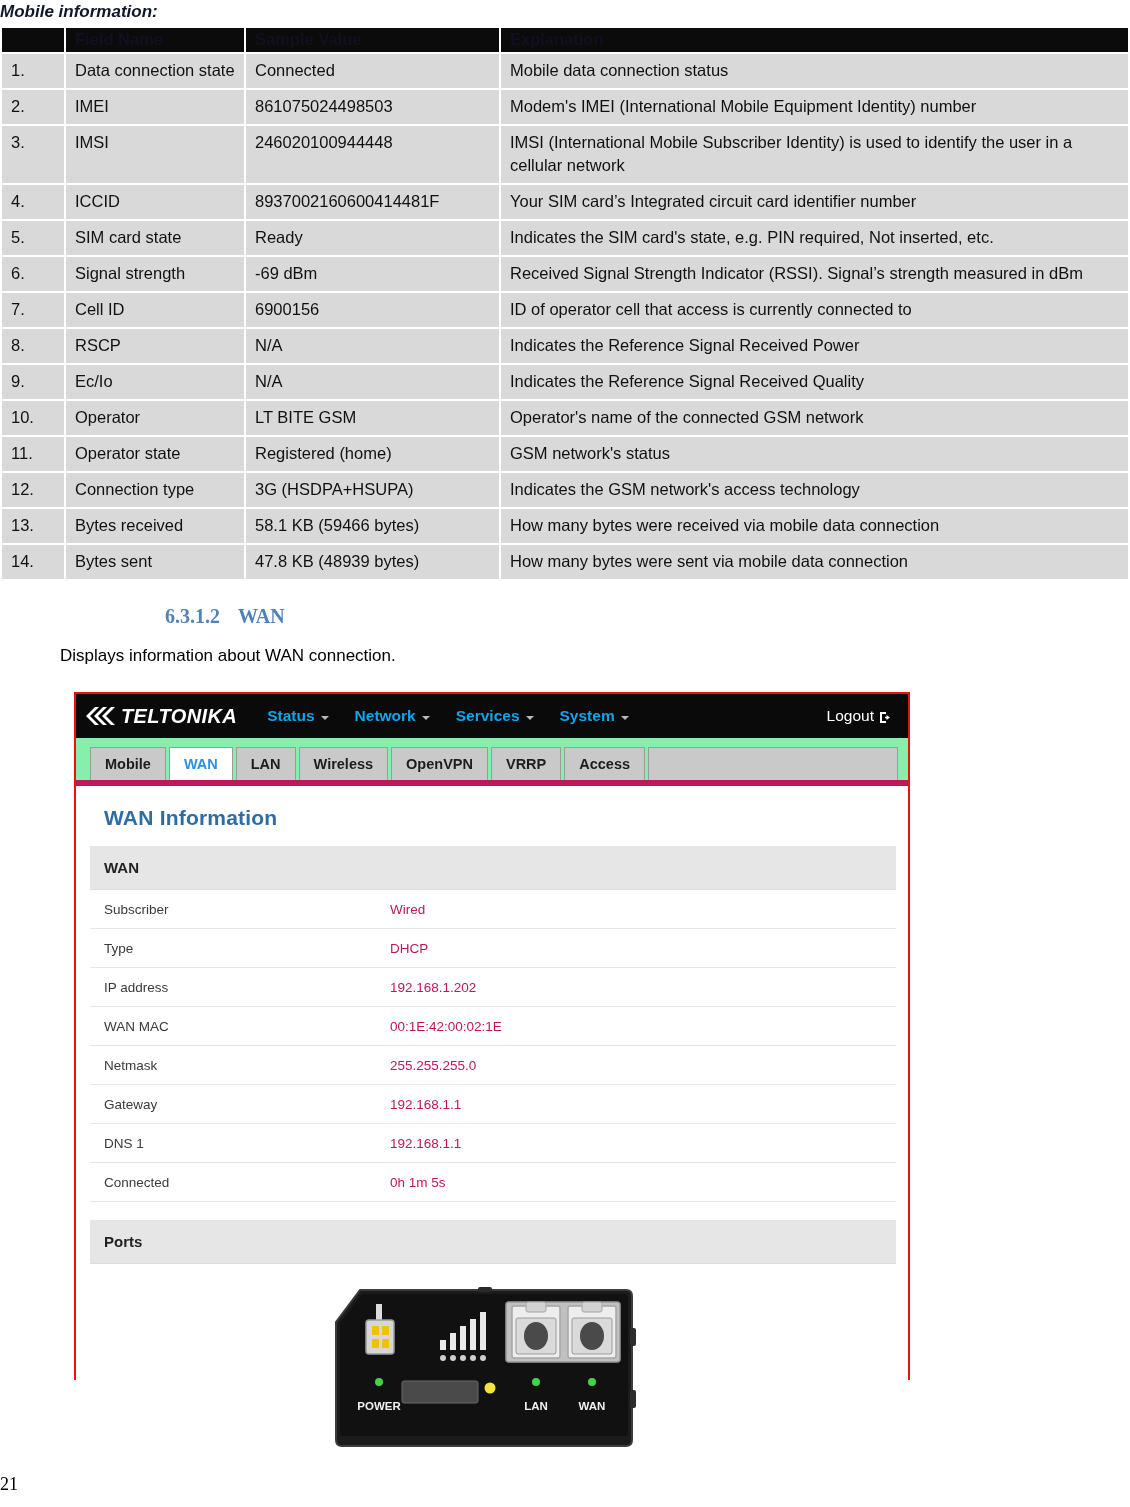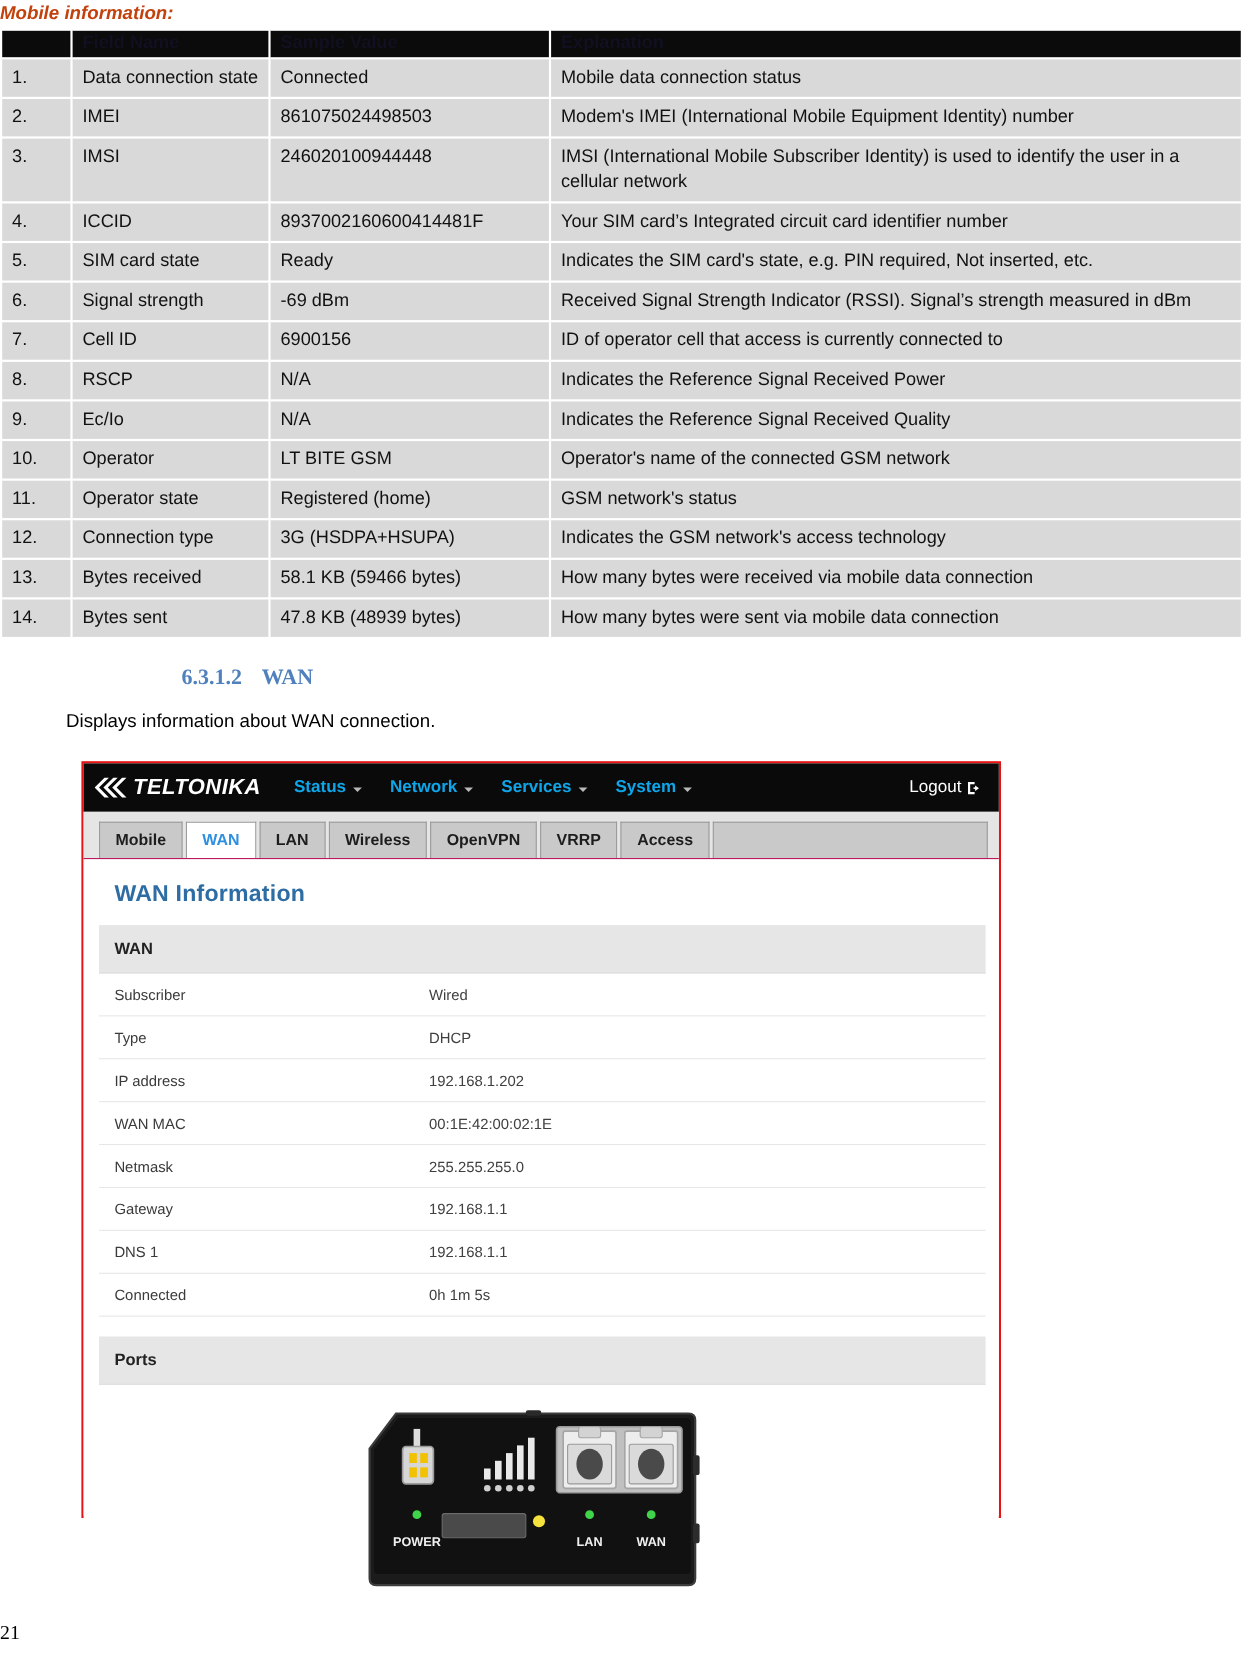--- a/index.html
+++ b/index.html
@@ -14,21 +14,21 @@
     font-family: "Liberation Sans", sans-serif;
     color: #000000;
     overflow: hidden;
   }
 
   
   .doc-heading {
     font-size: 17px;
     font-weight: bold;
     font-style: italic;
-    color: #c2410c;
+    color: #0f172a;
     margin: 2px 0 4px 0;
     padding: 0;
     line-height: 20px;
   }
 
   
   .mobile-table {
     border-collapse: collapse;
     width: 1130px;
     table-layout: fixed;
@@ -152,25 +152,25 @@
     cursor: pointer;
   }
   .logout-icon {
     display: inline-block;
     width: 13px; height: 13px;
     position: relative;
   }
 
   
   .tabstrip {
-    background: #e5e5e5;
+    background: #86efac;
     padding: 9px 0 0 14px;
     display: flex;
     align-items: flex-end;
-    border-bottom: 1px solid #be185d;
+    border-bottom: 6px solid #be185d;
     position: relative;
   }
   .tabstrip::after {
     content: "";
     position: absolute;
     left: 14px; right: 10px; bottom: 0;
     height: 0;
   }
   .tab {
     background: #c9c9c9;
@@ -228,21 +228,21 @@
     font-size: 13.5px;
     color: #3a3a3a;
   }
   .kv-key {
     width: 300px;
     padding-left: 14px;
     box-sizing: border-box;
   }
   .kv-val {
     flex: 1 1 auto;
-    color: #404040;
+    color: #be185d;
   }
   .ports-head {
     background: #e6e6e6;
     color: #222222;
     font-size: 15px;
     font-weight: bold;
     padding: 13px 0 13px 14px;
     margin-top: 18px;
     border-bottom: 1px solid #dddddd;
   }

